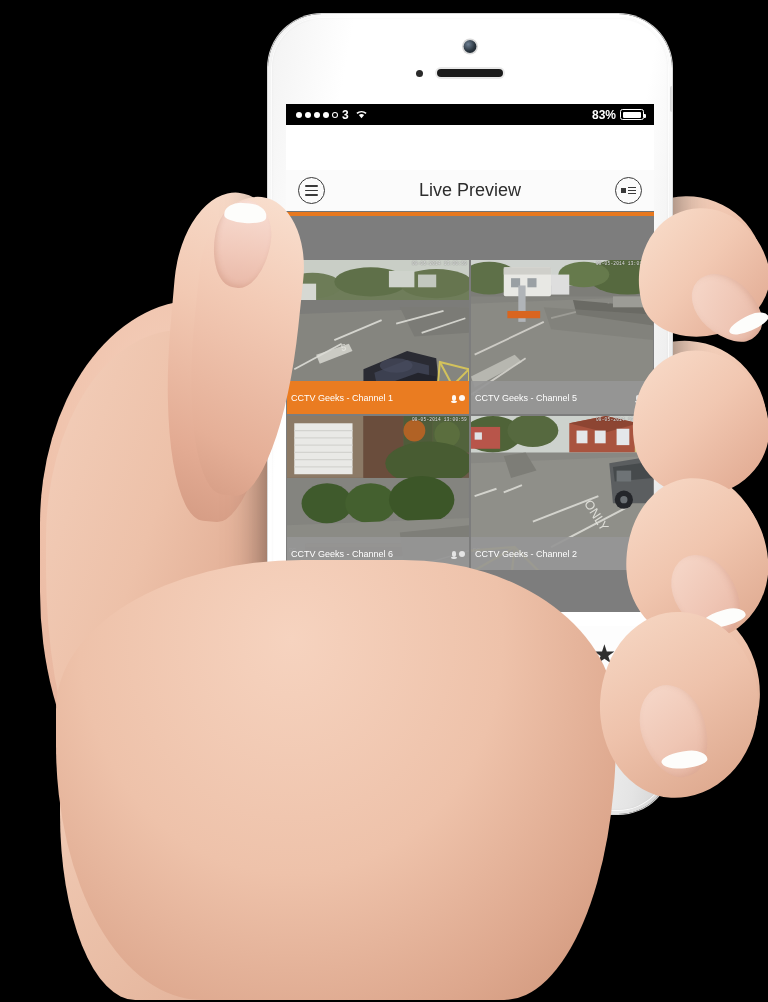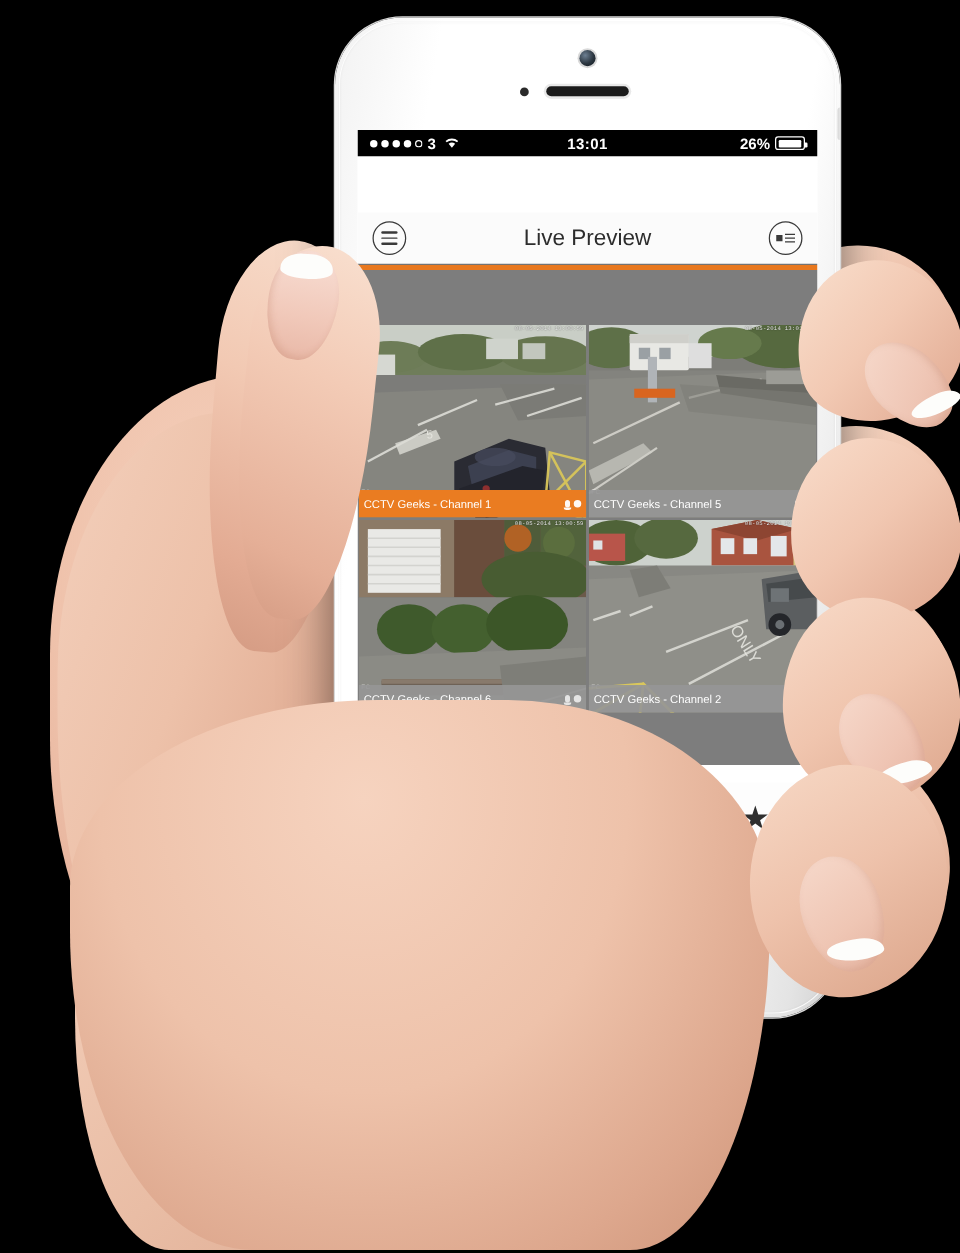--- a/index.html
+++ b/index.html
@@ -123,21 +123,21 @@
   .tile-ts {
     position: absolute; top: 1px; right: 2px; font-size: 4.5px;
     color: rgba(255,255,255,.9); font-family: "Liberation Mono", monospace;
     letter-spacing: .2px; text-shadow: 0 0 1px rgba(0,0,0,.8); white-space: nowrap;
   }
   .tile-fc {
     position: absolute; left: 2px; bottom: 17px; font-size: 5px;
     color: rgba(255,255,255,.85); letter-spacing: .3px;
   }
   .tile-label {
-    position: absolute; left: 0; right: 0; bottom: 0; height: 22px;
+    position: absolute; left: 0; right: 0; bottom: 0; height: 33px;
     display: flex; align-items: center; padding: 0 4px;
     background: rgba(150,150,150,.92); color: #ffffff; font-size: 9px;
   }
   .tile.active .tile-label { background: #ea7c21; color: #fff; }
   .tile-label .nm { flex: 1; white-space: nowrap; overflow: hidden; }
   .tile-icons { display: flex; align-items: center; gap: 3px; }
   .mic-ico {
     width: 4px; height: 6px; border-radius: 2px 2px 2px 2px;
     background: rgba(255,255,255,.75); position: relative;
   }
@@ -386,23 +386,22 @@
             <span class="sig-dot hollow"></span>
           </div>
           <span class="carrier">3</span>
           <span class="wifi-icon">
             <svg width="13" height="10" viewBox="0 0 13 10">
               <path d="M6.5 9.2 L3.9 6.0 A4.2 4.2 0 0 1 9.1 6.0 Z" fill="#fff"></path>
               <path d="M1.9 4.3 A7.2 7.2 0 0 1 11.1 4.3" stroke="#fff" stroke-width="1.5" fill="none"></path>
             </svg>
           </span>
         </div>
-        <div class="sb-center">13:01</div>
         <div class="sb-right">
-          <span>26%</span>
+          <span>83%</span>
           <span class="battery">
               <i></i>
             </span>
         </div>
       </div>
 
       <div id="nav-bar">
         <div class="round-btn">
           <span class="hamburger">
             <span></span>

